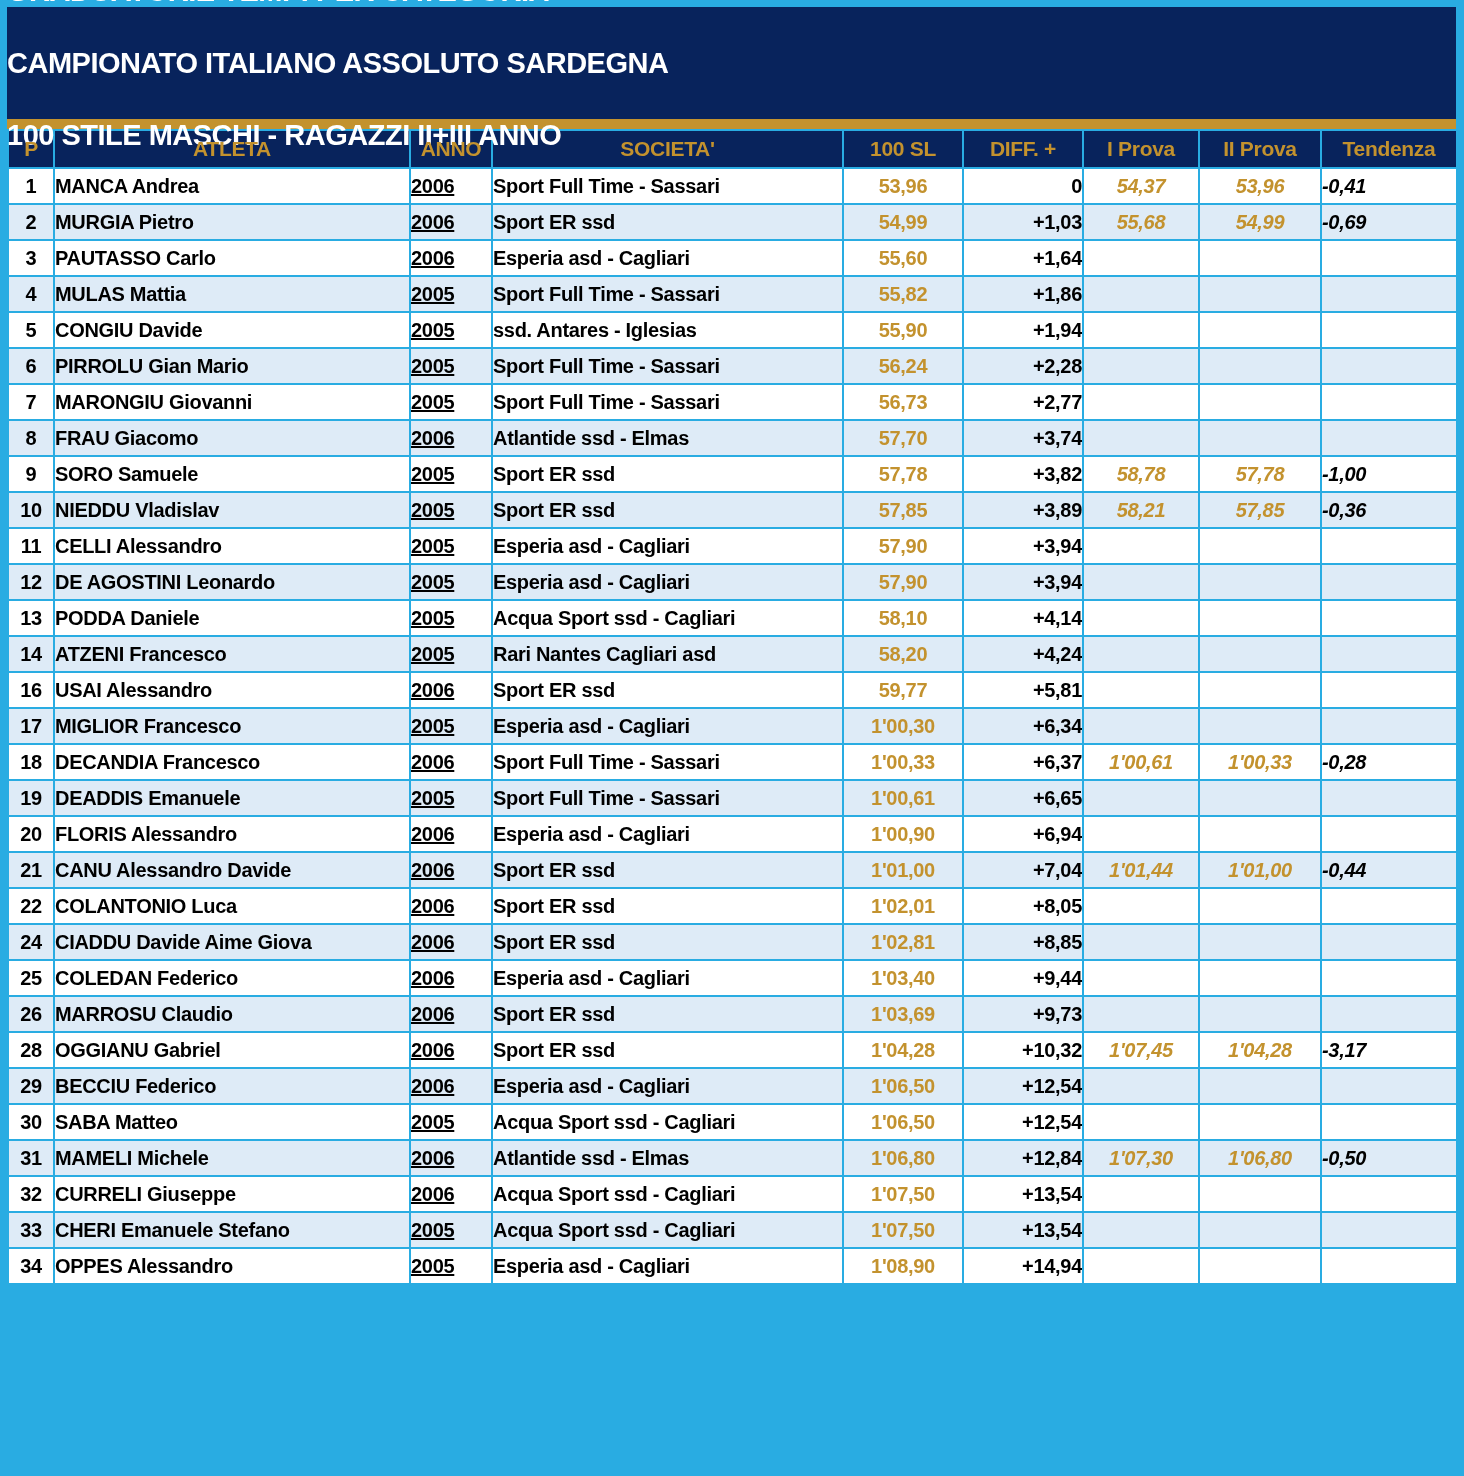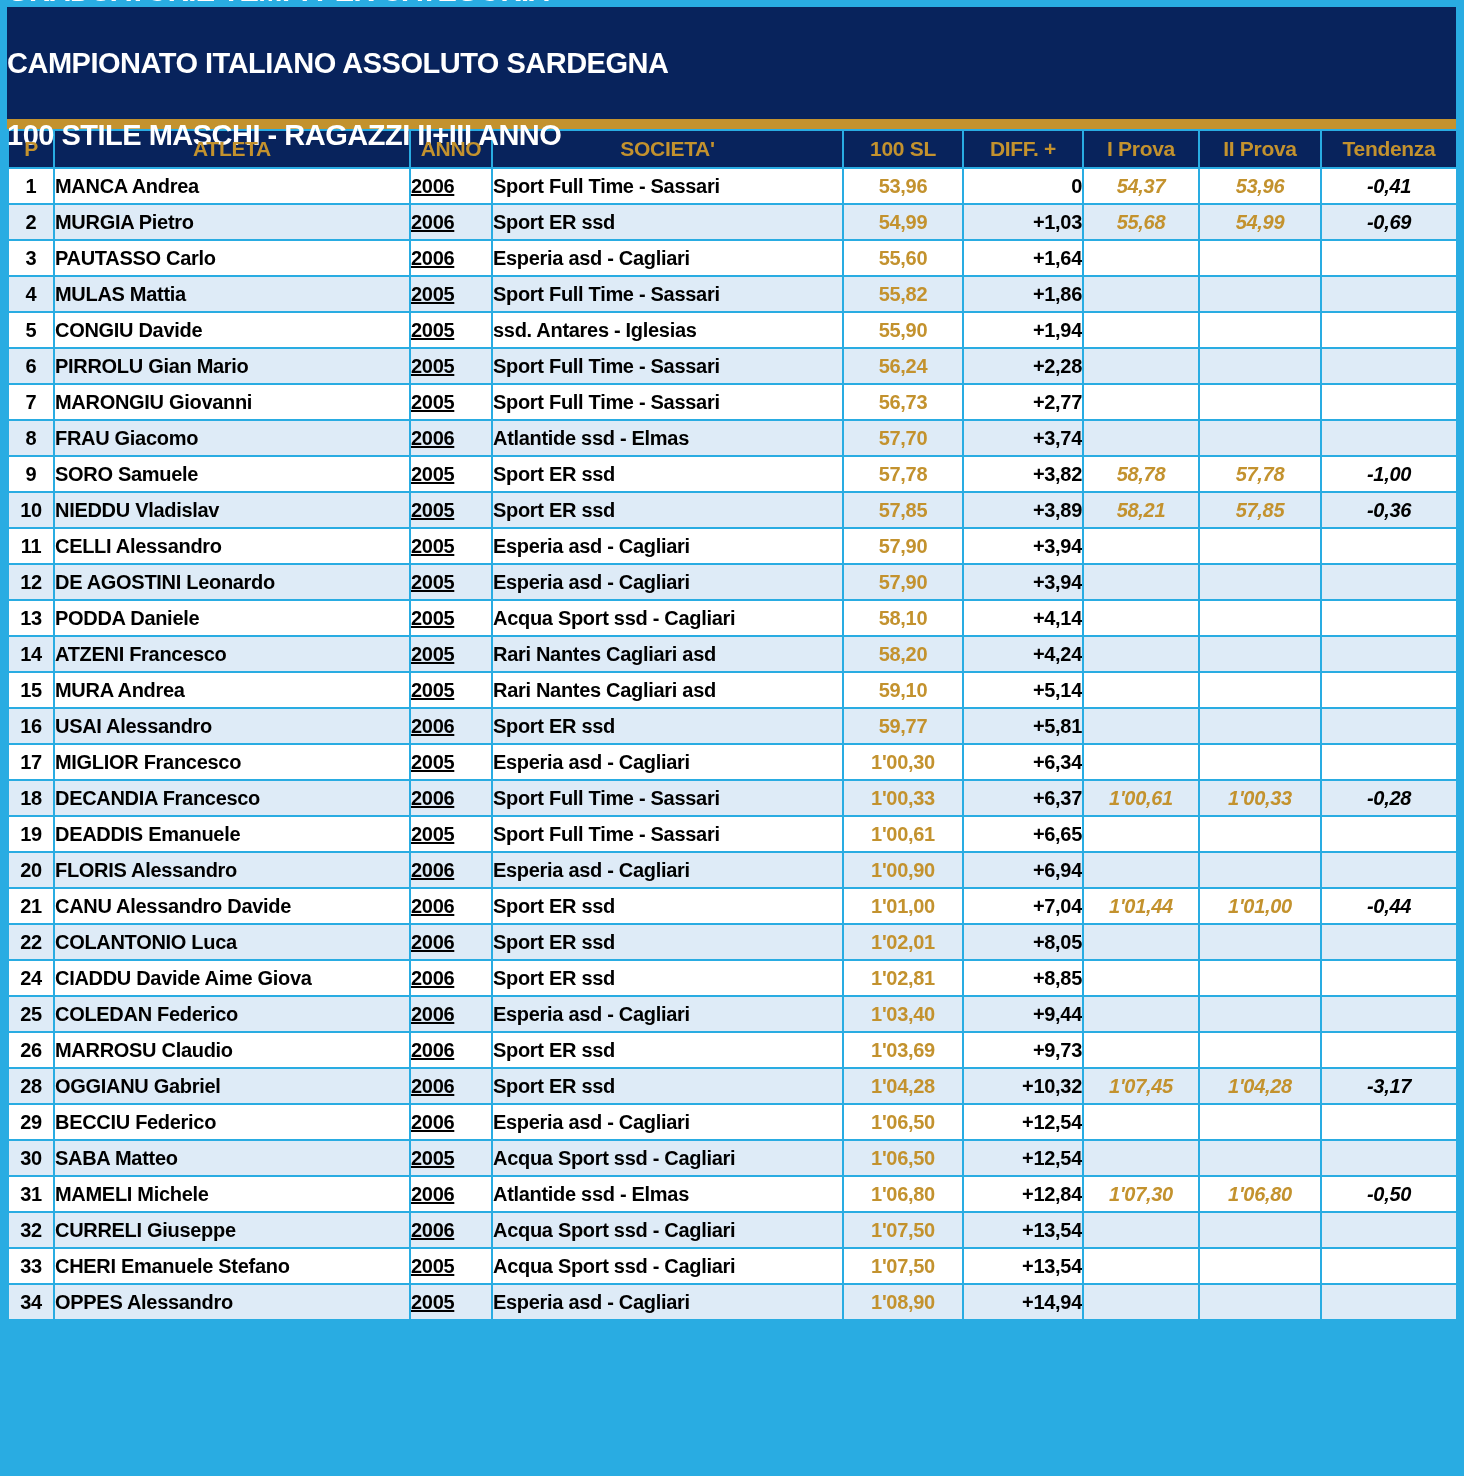--- a/index.html
+++ b/index.html
@@ -31,21 +31,21 @@
   thead th.p1, thead th.p2, thead th.trend { }
   tbody td { height:36px; font-size:20px; font-weight:bold; color:#000000; }
   tbody tr:nth-child(odd) td { background:#FFFFFF; }
   tbody tr:nth-child(even) td { background:#DEEBF7; }
   td.pos   { text-align:center; }
   td.athlete, td.club { text-align:left; padding-left:9px; }
   td.year  { text-align:left;text-decoration:underline; }
   td.time  { text-align:center; color:#C3922E; }
   td.diff  { text-align:right; padding-right:6px; }
   td.p1, td.p2 { text-align:center; color:#C3922E; font-style:italic; }
-  td.trend { text-align:center; padding-right:8px; font-style:italic; }
+  td.trend { text-align:left; padding-right:8px; font-style:italic; }
   th.sep, td.sep { border-left:9px solid #29ACE2; }
 </style>
 </head>
 <body>
 
 <div class="frame">
   <div class="title-block">
     <div class="title-line">GRADUATORIE TEMPI PER CATEGORIA</div>
     <div class="title-line">CAMPIONATO ITALIANO ASSOLUTO SARDEGNA</div>
     <div class="title-line">100 STILE MASCHI - RAGAZZI II+III ANNO</div>
@@ -225,31 +225,20 @@
           <td class="athlete">ATZENI Francesco</td>
           <td class="year">2005</td>
           <td class="club">Rari Nantes Cagliari asd</td>
           <td class="time">58,20</td>
           <td class="diff">+4,24</td>
           <td class="p1 sep"></td>
           <td class="p2"></td>
           <td class="trend"></td>
         </tr>
         <tr>
-          <td class="pos">15</td>
-          <td class="athlete">MURA Andrea</td>
-          <td class="year">2005</td>
-          <td class="club">Rari Nantes Cagliari asd</td>
-          <td class="time">59,10</td>
-          <td class="diff">+5,14</td>
-          <td class="p1 sep"></td>
-          <td class="p2"></td>
-          <td class="trend"></td>
-        </tr>
-        <tr>
           <td class="pos">16</td>
           <td class="athlete">USAI Alessandro</td>
           <td class="year">2006</td>
           <td class="club">Sport ER ssd</td>
           <td class="time">59,77</td>
           <td class="diff">+5,81</td>
           <td class="p1 sep"></td>
           <td class="p2"></td>
           <td class="trend"></td>
         </tr>

